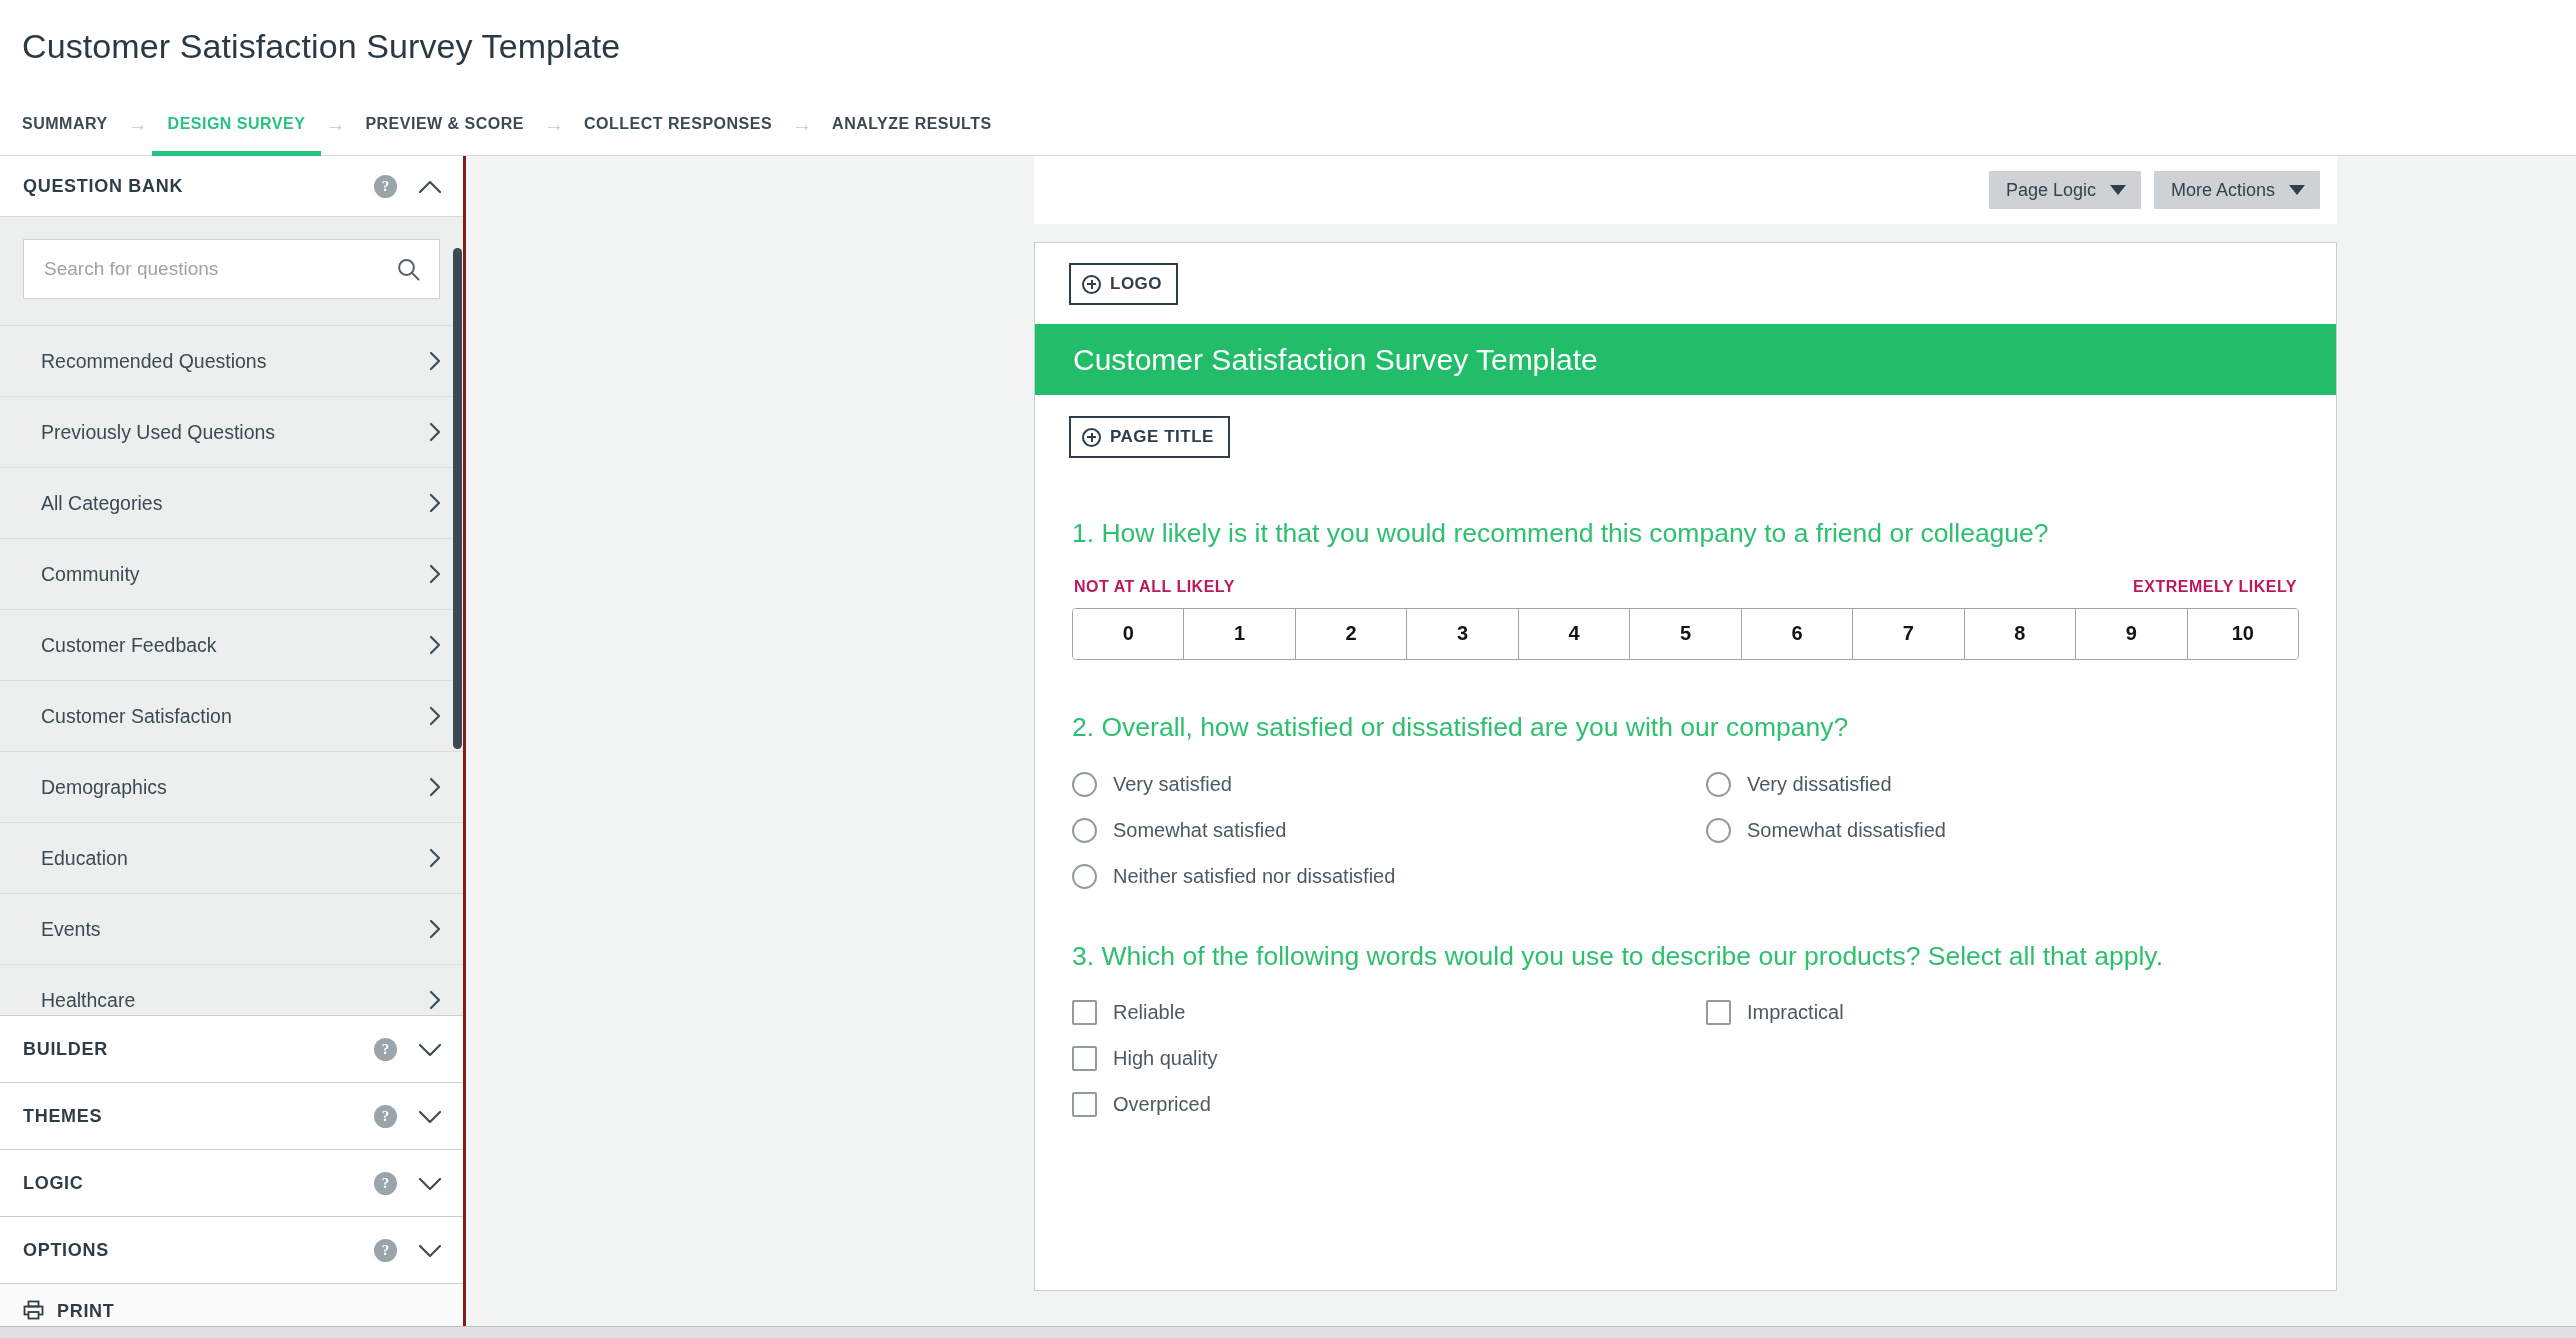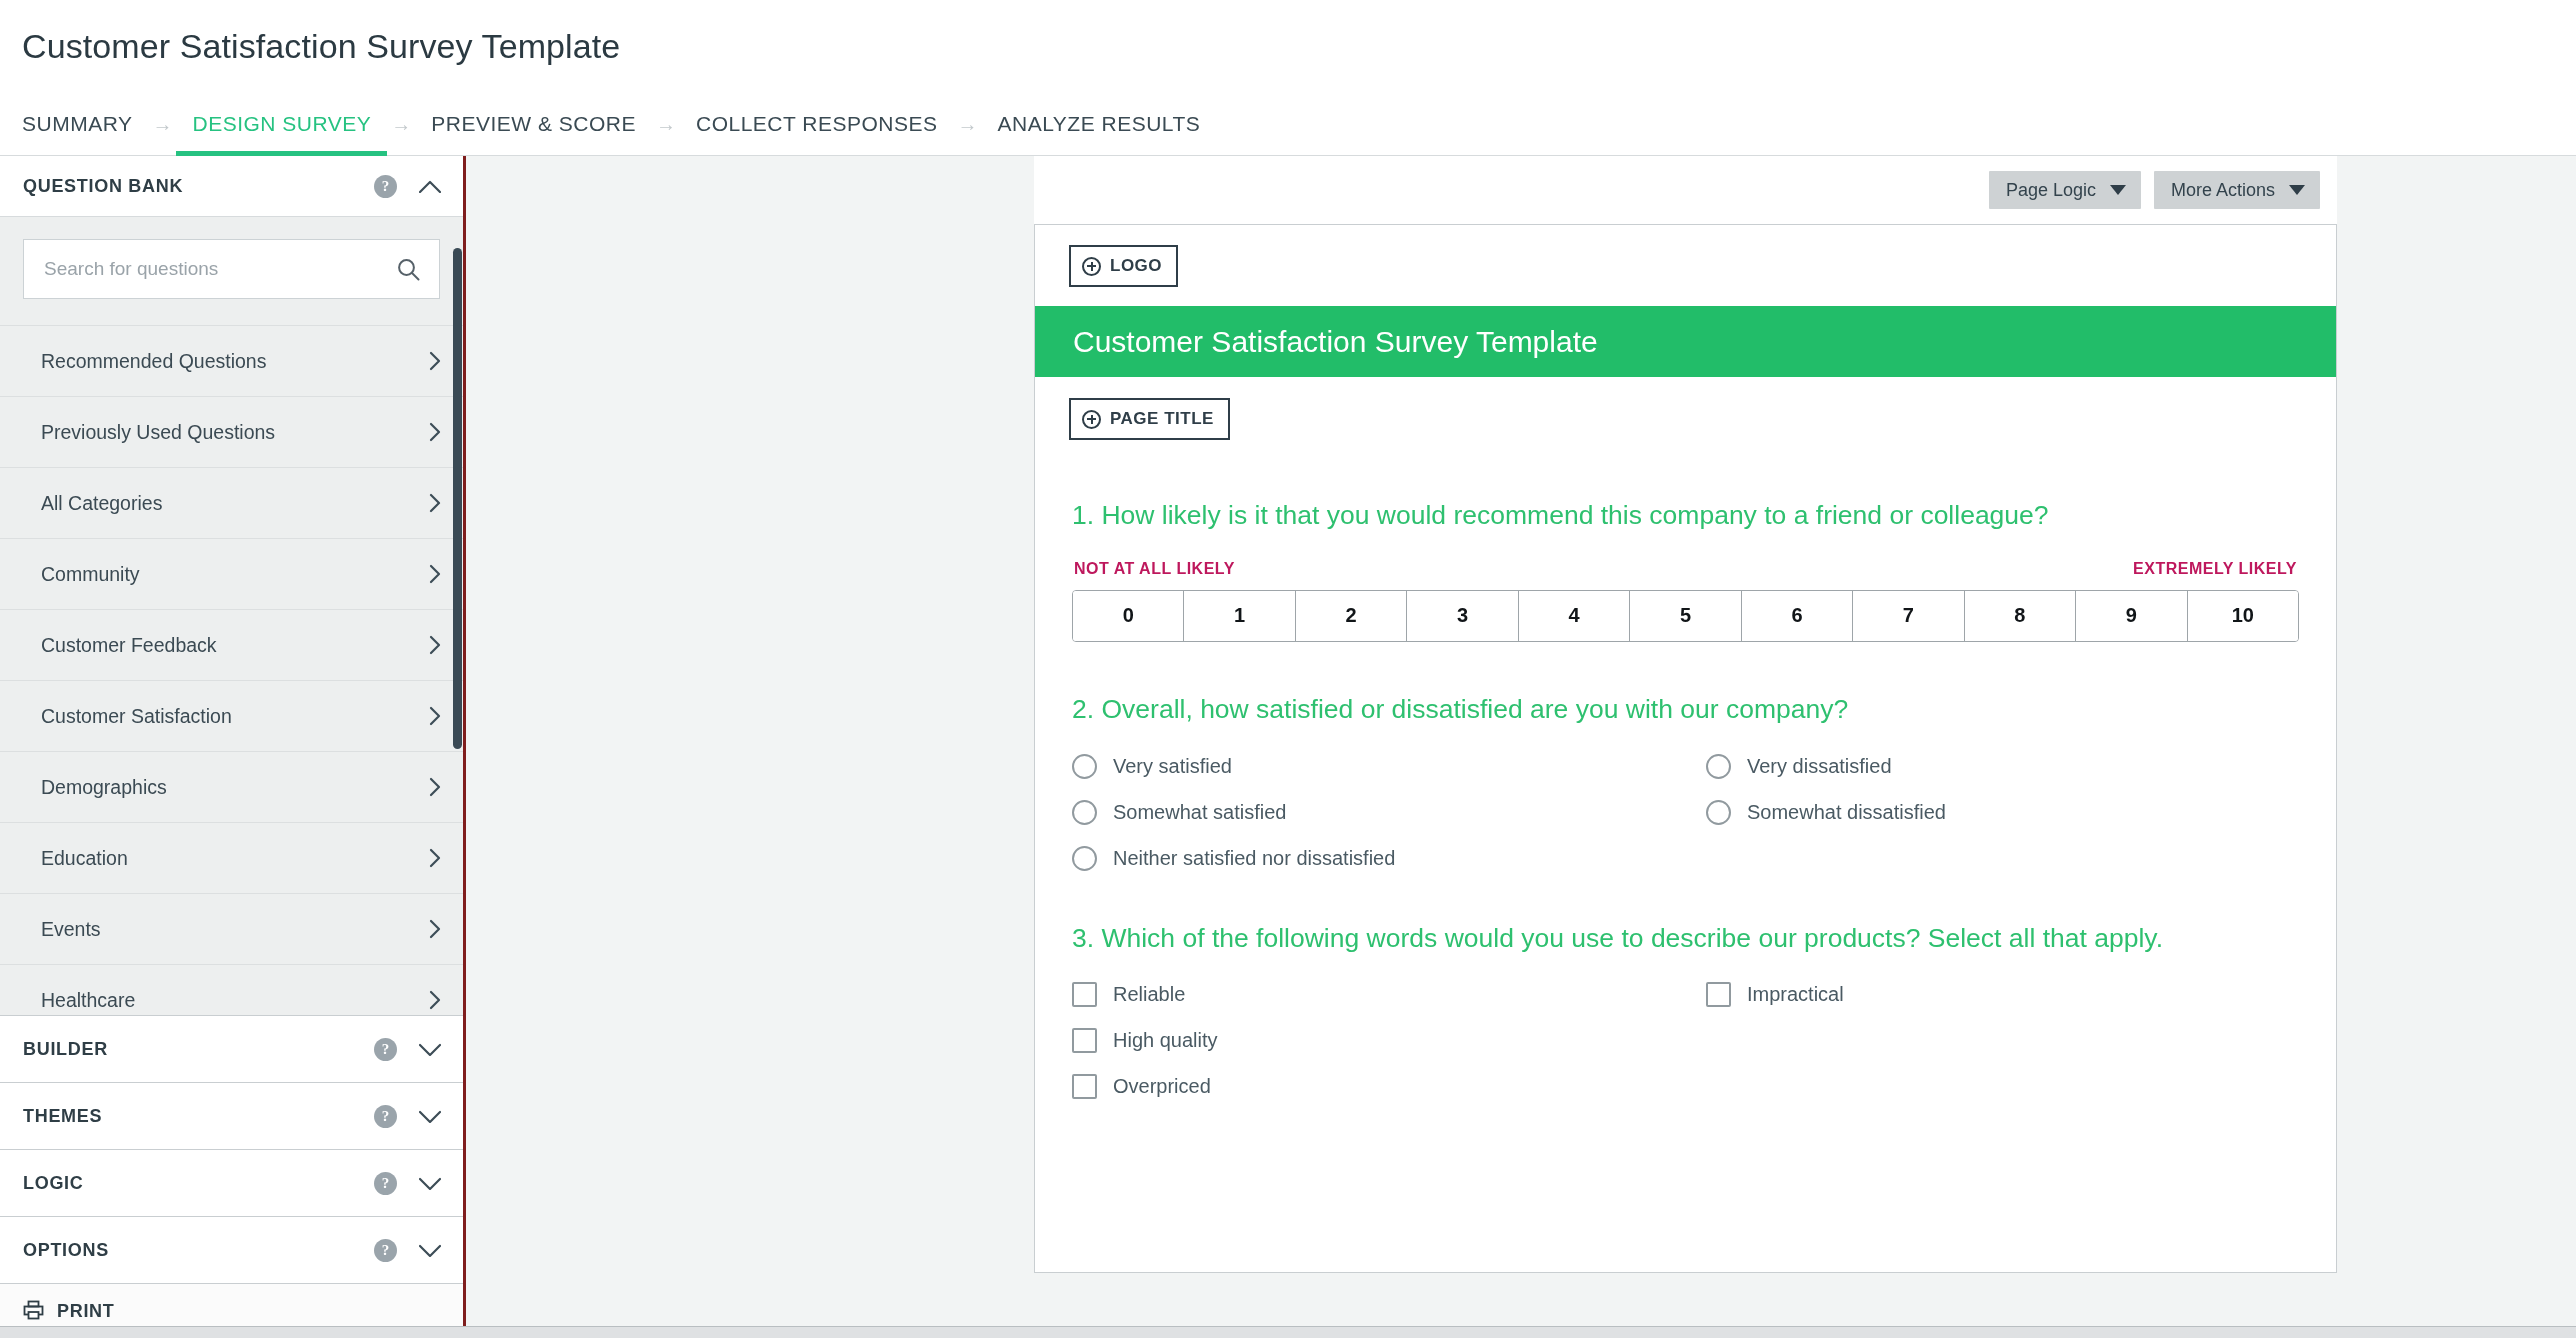--- a/index.html
+++ b/index.html
@@ -30,22 +30,22 @@
   .tabbar {
     height:64px;
     background:#ffffff;
     display:flex;
     align-items:center;
     padding-left:22px;
     border-bottom:1px solid #d7dbdd;
     position:relative;
   }
   .tab {
-    font-size:21px;
-    font-weight:400;
+    font-size:16px;
+    font-weight:700;
     letter-spacing:0.5px;
     color:#3a4a53;
     text-transform:uppercase;
     position:relative;
     height:64px;
     display:flex;
     align-items:center;
     cursor:pointer;
   }
   .tab.active { color:#26c281; }
@@ -239,21 +239,21 @@
     cursor:pointer;
   }
   .caret {
     width:0; height:0;
     border-left:8px solid transparent;
     border-right:8px solid transparent;
     border-top:10px solid #2f3e48;
   }
 
   .survey-card {
-    margin-top:0;
+    margin-top:18px;
     background:#ffffff;
     border:1px solid #c9ced1;
     min-height:1049px;
   }
   .logo-zone { padding:20px 0 19px 34px; }
   .ghost-btn {
     display:inline-flex;
     align-items:center;
     gap:9px;
     border:2px solid #2f3e48;

